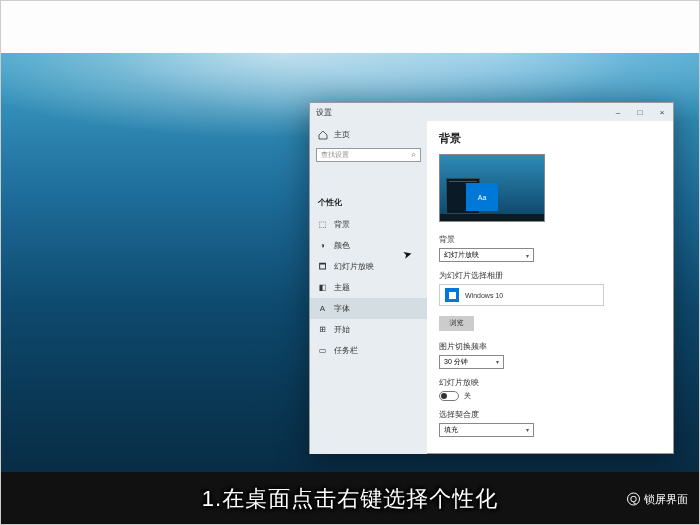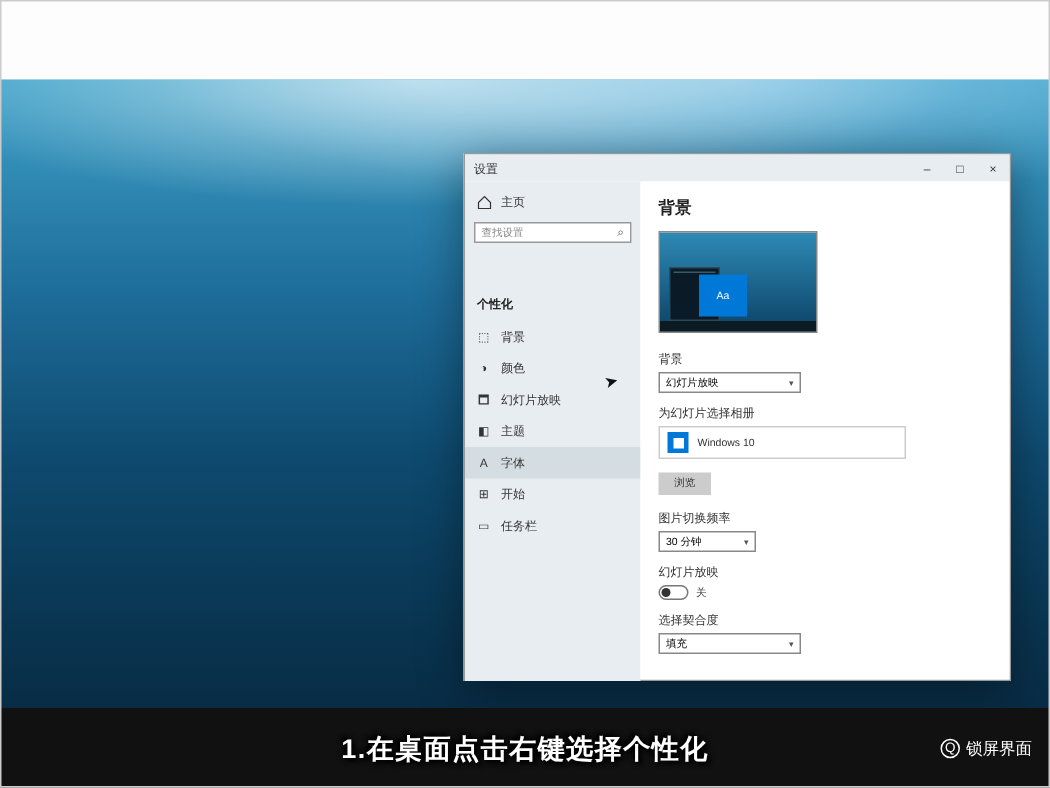--- a/index.html
+++ b/index.html
@@ -44,22 +44,22 @@
       position: absolute;
       top: 472px; left: 0;
       width: 700px; height: 53px;
       background: #111;
       display: flex;
       align-items: center;
       justify-content: center;
     }
     .caption {
       color: #fff;
-      font-size: 18px;
-      font-weight: 700;
+      font-size: 22px;
+      font-weight: 400;
       text-shadow: 0 0 4px #000, 2px 2px 3px #000, -2px -2px 3px #000;
       letter-spacing: 1px;
     }
     .watermark {
       position: absolute;
       right: 12px; top: 50%;
       transform: translateY(-50%);
       display: flex;
       align-items: center;
       gap: 4px;

